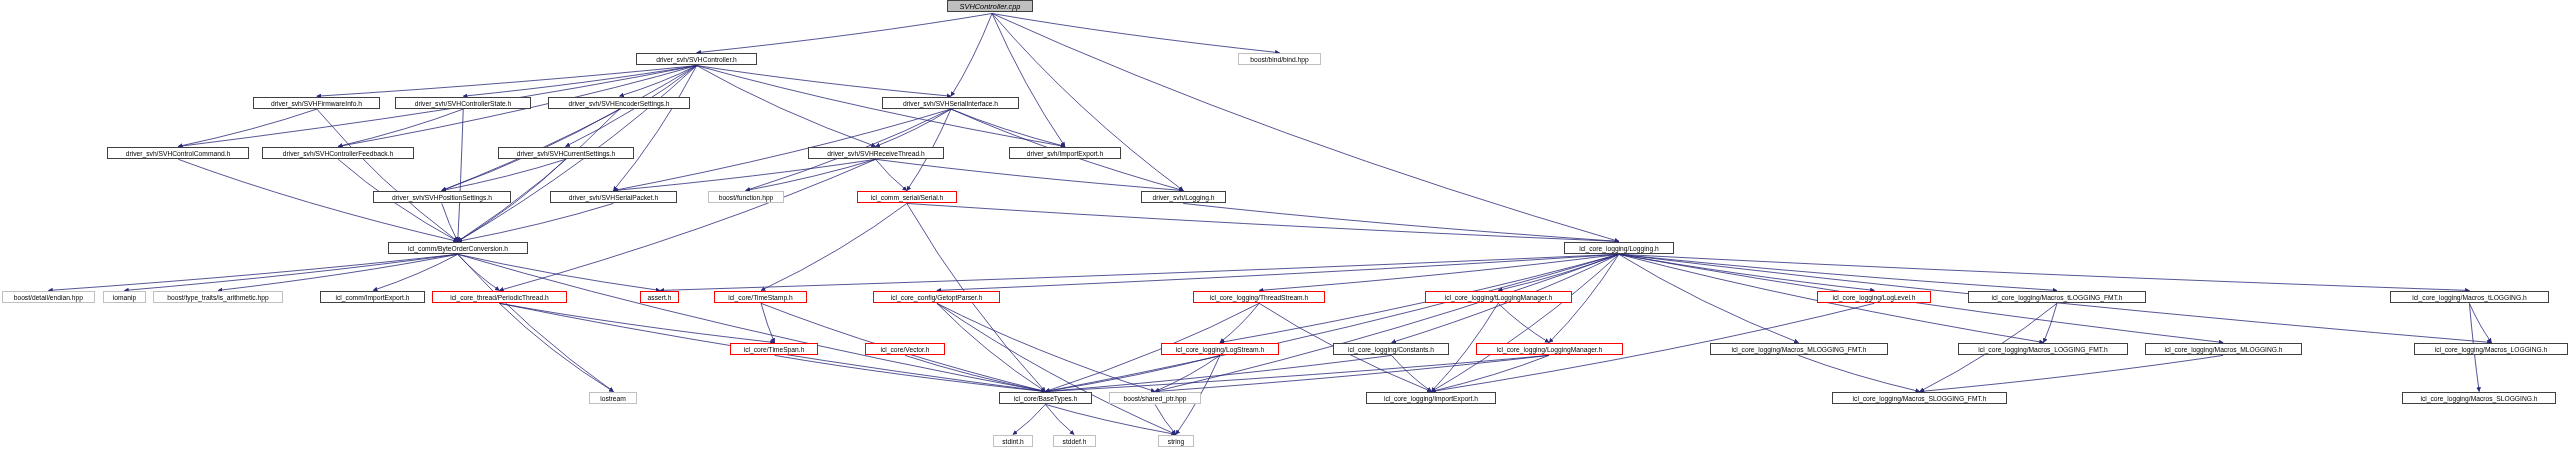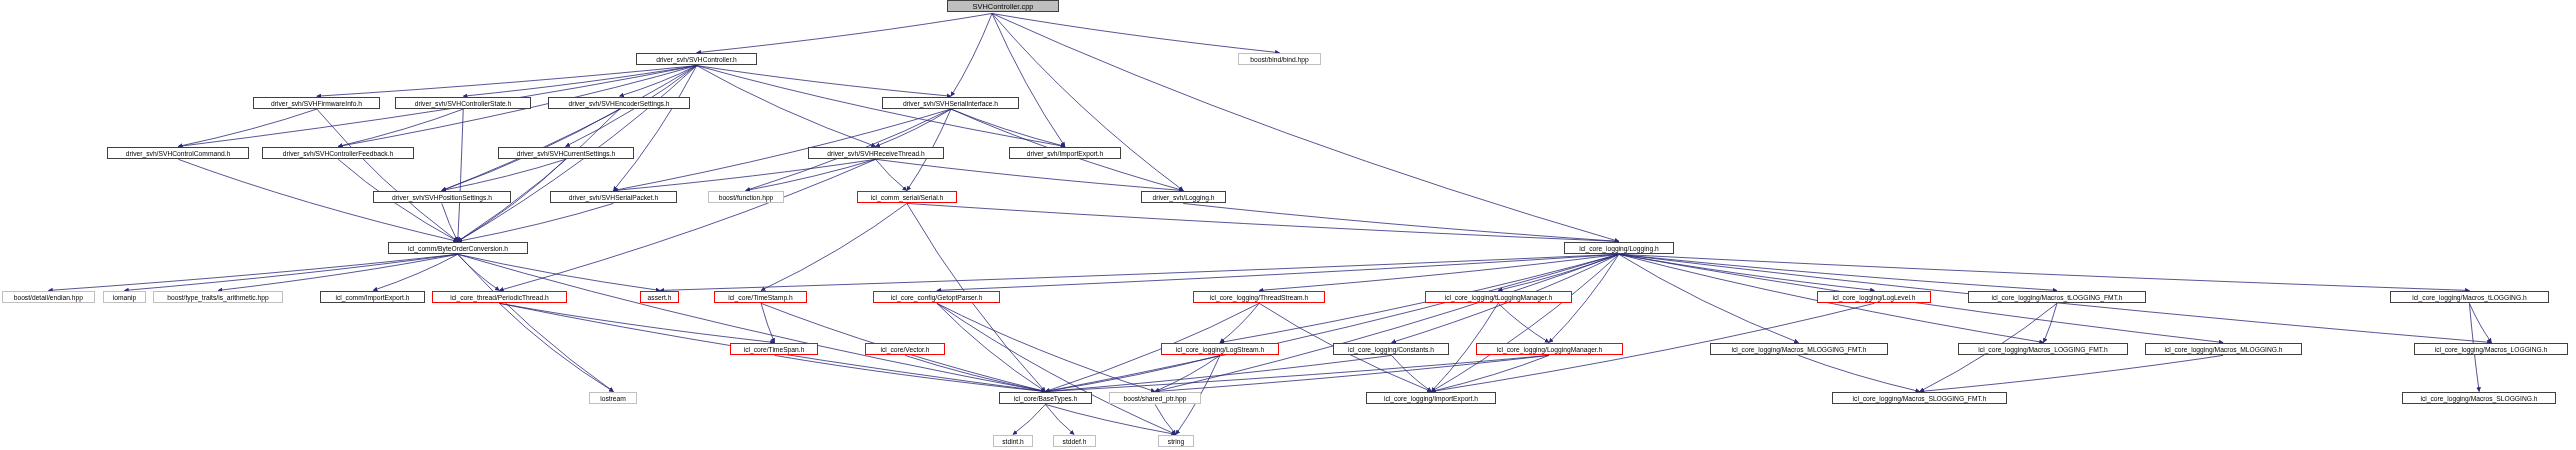--- a/index.html
+++ b/index.html
@@ -125,21 +125,21 @@
         <path d="M 3628,580 Q 3410.2,613 3133,639" marker-end="url(#arrow)"></path>
         <path d="M 1264,580 Q 1458.48,613 1706,639" marker-end="url(#arrow)"></path>
         <path d="M 1477,580 Q 1577.76,613 1706,639" marker-end="url(#arrow)"></path>
         <path d="M 1706,660 Q 1682.68,687.5 1653,709" marker-end="url(#arrow)"></path>
         <path d="M 1706,660 Q 1726.68,687.5 1753,709" marker-end="url(#arrow)"></path>
         <path d="M 1706,660 Q 1799.72,687.5 1919,709" marker-end="url(#arrow)"></path>
         <path d="M 1885,660 Q 1899.96,687.5 1919,709" marker-end="url(#arrow)"></path>
       </g>
   </svg>
   <div id="nodes">
-      <div class="node root" style="left: 947px; top: 0px; width: 112px;">SVHController.cpp</div>
+      <div class="node root" style="left: 947px; top: 0px; width: 86px; font-style: italic;">SVHController.cpp</div>
       <div class="node bold" style="left: 636px; top: 53px; width: 121px;">driver_svh/SVHController.h</div>
       <div class="node light" style="left: 1238px; top: 53px; width: 83px;">boost/bind/bind.hpp</div>
       <div class="node bold" style="left: 253px; top: 97px; width: 127px;">driver_svh/SVHFirmwareInfo.h</div>
       <div class="node bold" style="left: 395px; top: 97px; width: 136px;">driver_svh/SVHControllerState.h</div>
       <div class="node bold" style="left: 548px; top: 97px; width: 142px;">driver_svh/SVHEncoderSettings.h</div>
       <div class="node bold" style="left: 882px; top: 97px; width: 137px;">driver_svh/SVHSerialInterface.h</div>
       <div class="node bold" style="left: 107px; top: 147px; width: 142px;">driver_svh/SVHControlCommand.h</div>
       <div class="node bold" style="left: 262px; top: 147px; width: 152px;">driver_svh/SVHControllerFeedback.h</div>
       <div class="node bold" style="left: 498px; top: 147px; width: 136px;">driver_svh/SVHCurrentSettings.h</div>
       <div class="node bold" style="left: 808px; top: 147px; width: 136px;">driver_svh/SVHReceiveThread.h</div>

